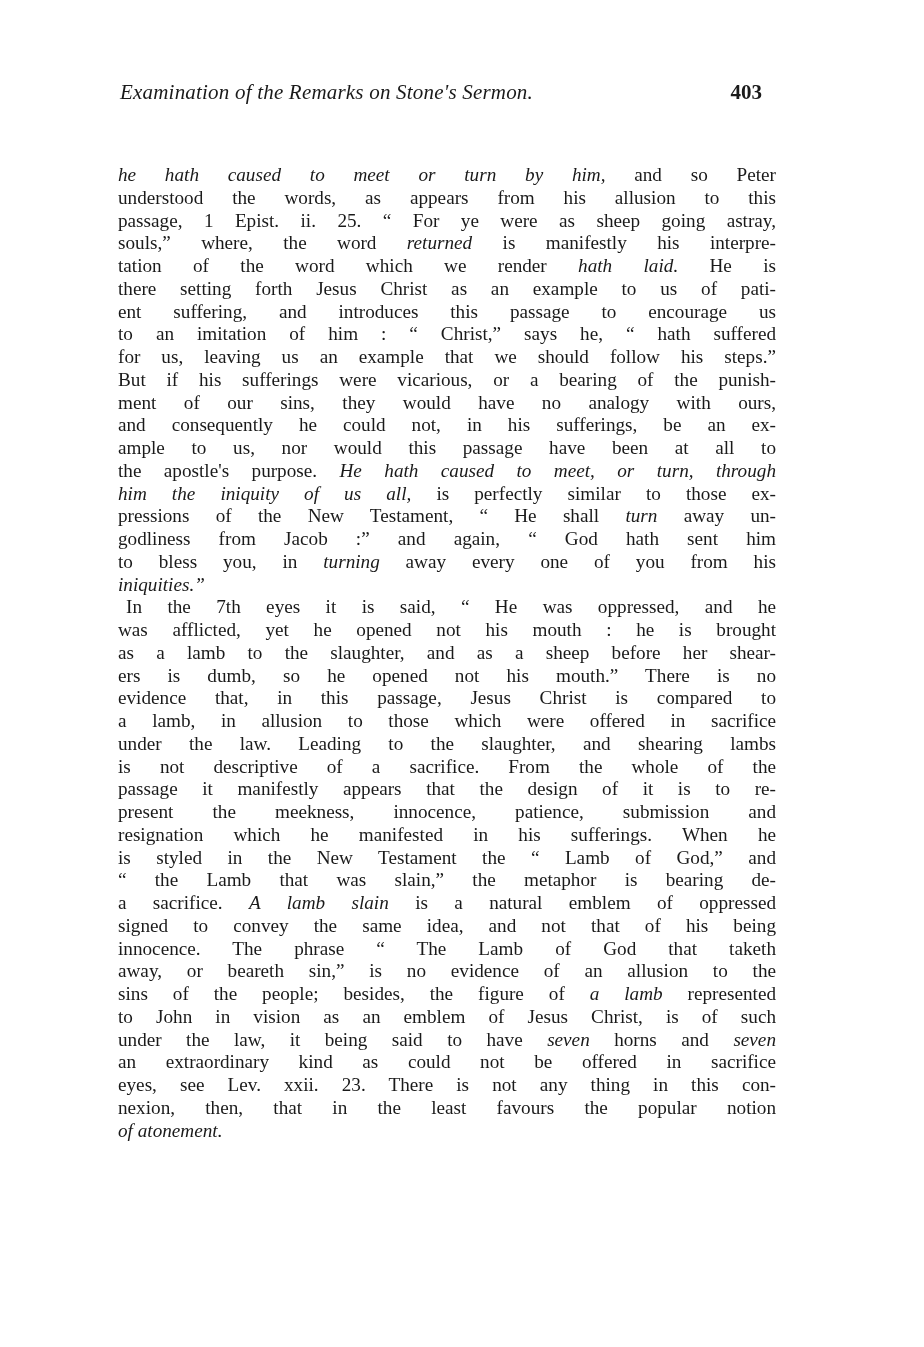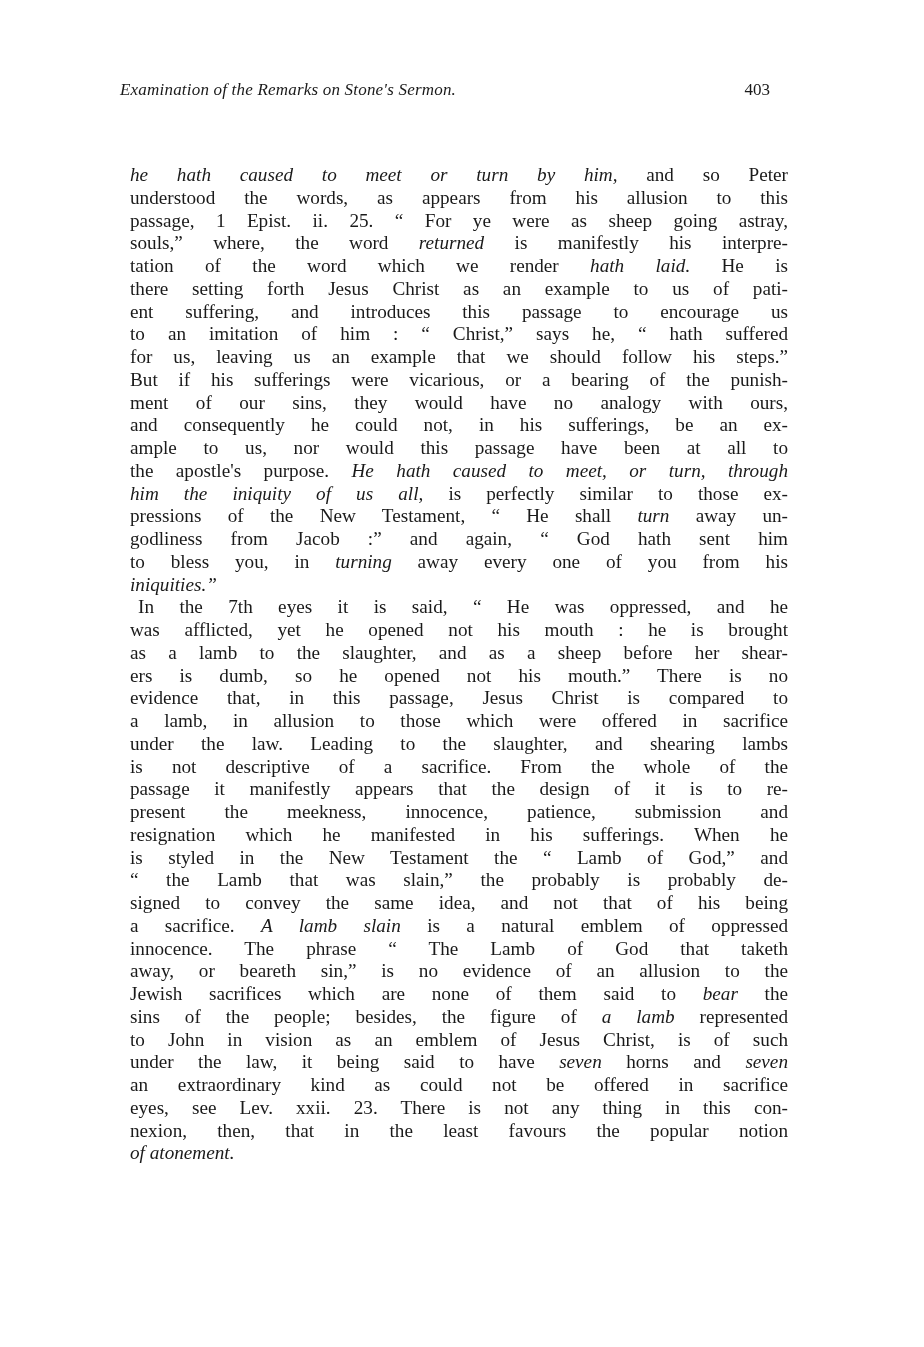--- a/index.html
+++ b/index.html
@@ -1,23 +1,23 @@
 <!DOCTYPE html>
 <html><head>
 <meta charset="utf-8">
 <style>
   html, body { margin:0; padding:0; background:#ffffff; }
   body { width:924px; height:1347px; position:relative; overflow:hidden;
          font-family:"Liberation Serif","DejaVu Serif",serif; color:#1a1a1a; }
   .page { position:absolute; left:118px; top:80px; width:658px; }
   .header { position:absolute; left:0; top:0; width:658px; height:26px;
-            font-size:17px; }
+            font-size:21px; }
   .running-title { position:absolute; left:2px; top:0; font-style:italic; letter-spacing:0.2px; }
-  .page-number { position:absolute; right:6px; top:0; font-weight:normal;text-align:right; }
-  .body { position:absolute; left:12px; top:84px; width:658px; }
+  .page-number { position:absolute; right:14px; top:0; font-weight:bold;text-align:right; }
+  .body { position:absolute; left:0; top:84px; width:658px; }
   .line { height:22.75px; line-height:22.75px; font-size:19.2px; white-space:nowrap;
           text-align:justify; text-align-last:justify; }
   .line.last { text-align-last:left;font-style:italic; }
   .line.indent { padding-left:8px; }
   .line i { font-style:italic; }
 </style>
 </head>
 <body>
 
 <div class="page">
@@ -50,26 +50,25 @@
       <div class="line"><span>as a lamb to the slaughter, and as a sheep before her shear-</span></div>
       <div class="line"><span>ers is dumb, so he opened not his mouth.”  There is no</span></div>
       <div class="line"><span>evidence that, in this passage, Jesus Christ is compared to</span></div>
       <div class="line"><span>a lamb, in allusion to those which were offered in sacrifice</span></div>
       <div class="line"><span>under the law.  Leading to the slaughter, and shearing lambs</span></div>
       <div class="line"><span>is not descriptive of a sacrifice.  From the whole of the</span></div>
       <div class="line"><span>passage it manifestly appears that the design of it is to re-</span></div>
       <div class="line"><span>present the meekness, innocence, patience, submission and</span></div>
       <div class="line"><span>resignation which he manifested in his sufferings.  When he</span></div>
       <div class="line"><span>is styled in the New Testament the “ Lamb of God,” and</span></div>
-      <div class="line"><span>“ the Lamb that was slain,” the probably is probably de-</span></div>
+      <div class="line"><span>“ the Lamb that was slain,” the metaphor is bearing de-</span></div>
+      <div class="line"><span>a sacrifice.  </span><i>A lamb slain</i><span> is a natural emblem of oppressed</span></div>
       <div class="line"><span>signed to convey the same idea, and not that of his being</span></div>
-      <div class="line"><span>a sacrifice.  </span><i>A lamb slain</i><span> is a natural emblem of oppressed</span></div>
       <div class="line"><span>innocence.  The phrase “ The Lamb of God that taketh</span></div>
       <div class="line"><span>away, or beareth sin,” is no evidence of an allusion to the</span></div>
-      <div class="line"><span>Jewish sacrifices which are none of them said to </span><i>bear</i><span> the</span></div>
       <div class="line"><span>sins of the people; besides, the figure of </span><i>a lamb</i><span> represented</span></div>
       <div class="line"><span>to John in vision as an emblem of Jesus Christ, is of such</span></div>
       <div class="line"><span>under the law, it being said to have </span><i>seven</i><span> horns and </span><i>seven</i></div>
       <div class="line"><span>an extraordinary kind as could not be offered in sacrifice</span></div>
       <div class="line"><span>eyes, see Lev. xxii. 23.  There is not any thing in this con-</span></div>
       <div class="line"><span>nexion, then, that in the least favours the popular notion</span></div>
       <div class="line last"><span>of atonement.</span></div>
     </div>
 </div>
 

